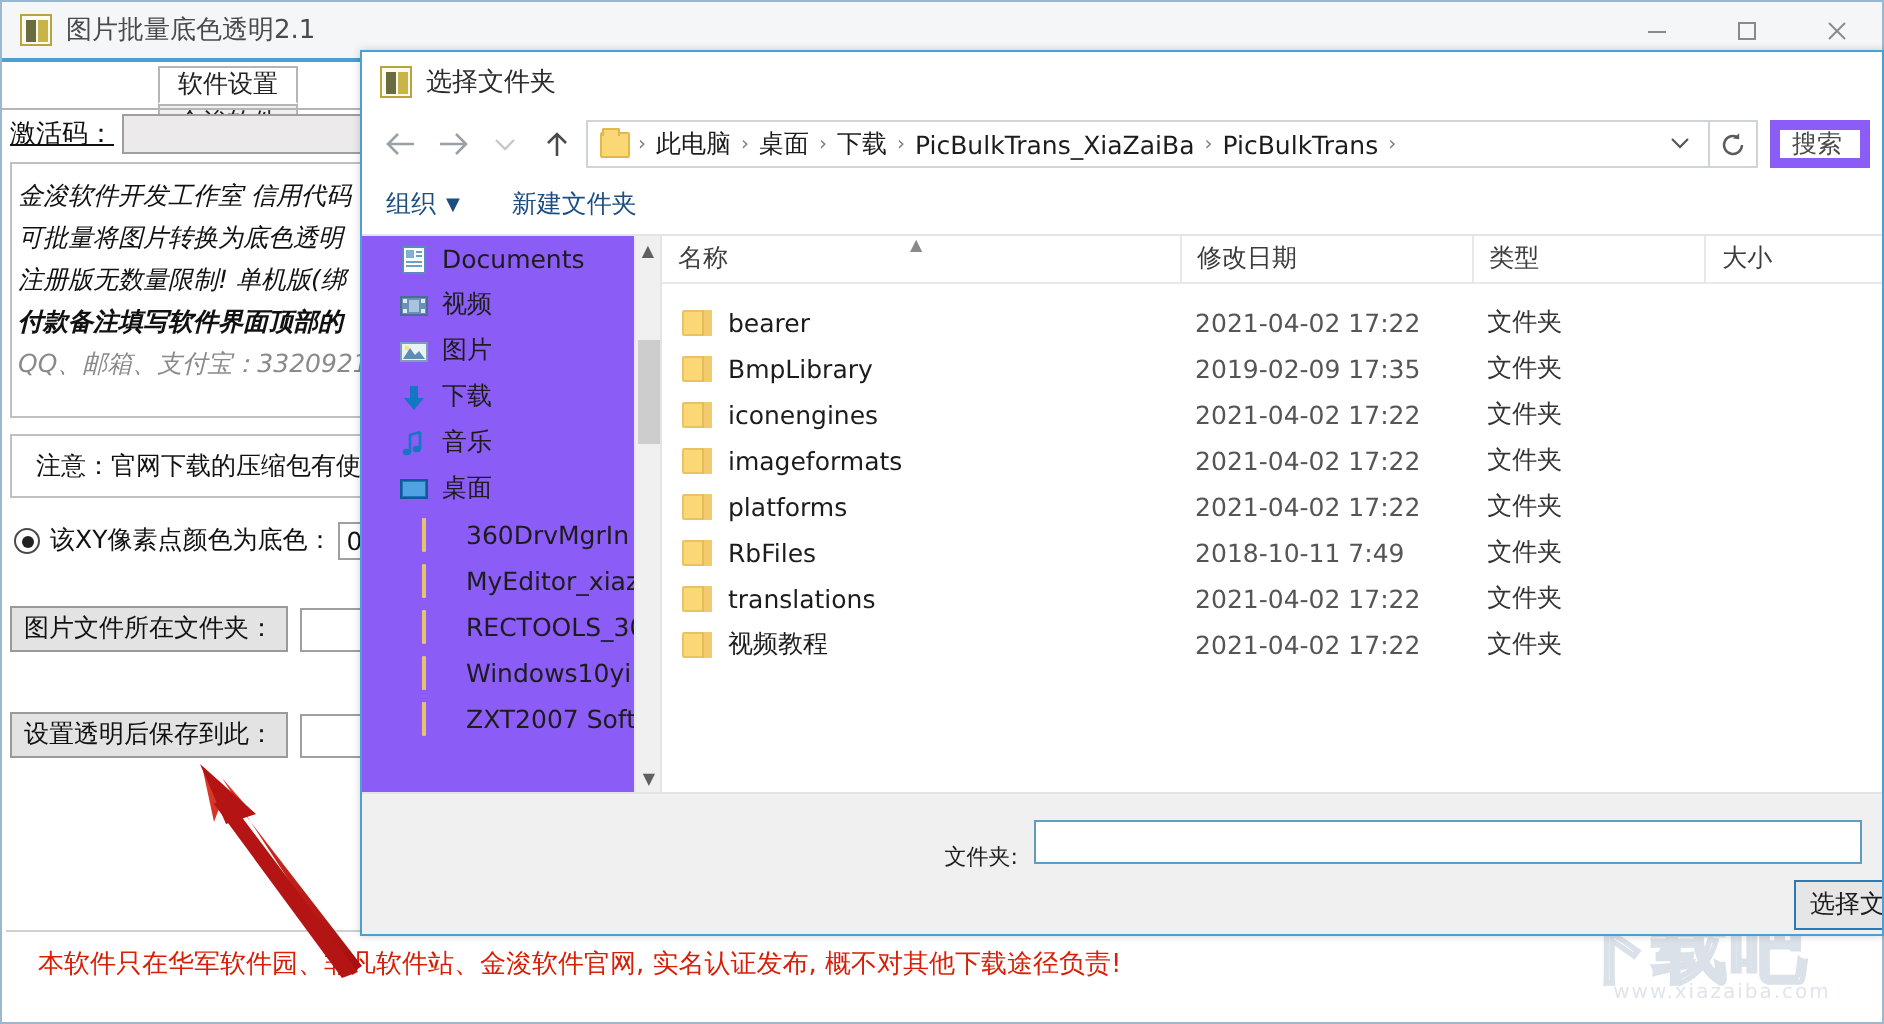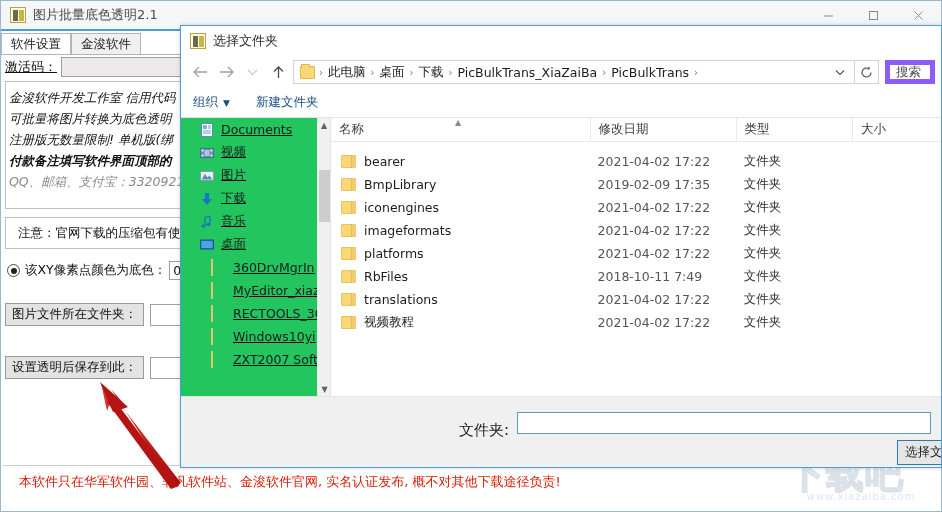--- a/index.html
+++ b/index.html
@@ -47,21 +47,21 @@
     width: 45px; height: 29px;
     display: flex; align-items: center; justify-content: center;
     color: #8a8a8a; font-size: 14px;
   }
   .win-btn svg { display: block; }
 
   
   #tabs-row {
     position: absolute; left: 0; top: 32px;
     width: 148px; height: 22px;
-    display: flex; align-items: flex-end;
+    display: flex; align-items: flex-end; flex-direction: column;
   }
   .tab {
     height: 22px; padding: 0 9px;
     font-size: 12.5px; color: #222;
     display: flex; align-items: center;
     border: 1px solid #b5b5b5;
     border-bottom: none;
     background: #f0f0f0;
   }
   .tab.active { background: #ffffff; border-bottom: 1px solid #fff; }
@@ -248,23 +248,23 @@
   }
   .cmd-item {
     font-size: 12.5px; color: #1c4e80; margin-right: 26px;
     display: flex; align-items: center; white-space: nowrap;
   }
   .cmd-caret { font-size: 9px; margin-left: 5px; color: #1c4e80; }
 
   
   #dlg-body { display: flex; height: 278px; }
   #dlg-sidebar {
-    width: 150px; height: 278px; background: #22c55e;
+    width: 150px; height: 278px; background: #8b5cf6;
     border-right: 1px solid #e2e4e6;
-    position: relative; overflow: hidden; text-decoration: underline;
+    position: relative; overflow: hidden;
   }
   .side-item {
     height: 23px; display: flex; align-items: center;
     padding-left: 18px; font-size: 12.5px; color: #1c1c1c;
     white-space: nowrap;
   }
   .side-item.indented { padding-left: 30px; }
   .side-ico { width: 16px; height: 16px; margin-right: 6px; flex: none; position: relative; }
   .folder-ico-yellow {
     width: 14px; height: 12px; background: #fbdf9a;
@@ -327,21 +327,21 @@
   #dlg-footer {
     height: 103px; background: #f0f0f0;
     border-top: 1px solid #e2e4e6;
     position: relative;
   }
   #foldername-row {
     position: absolute; left: 0; top: 8px;
     width: 100%; display: flex; align-items: center;
   }
   #foldername-label {
-    width: 336px; text-align: right; font-size: 15px; color: #1c1c1c;
+    width: 336px; text-align: right; font-size: 11px; color: #1c1c1c;
     padding-right: 8px;
     margin-top: 16px;
   }
   #foldername-input {
     flex: 1; height: 22px; margin-right: 10px;
     background: #fff; border: 1px solid #5f9ec4;
   }
   #select-btn {
     position: absolute; right: -2px; top: 43px;
     width: 46px; height: 25px;

